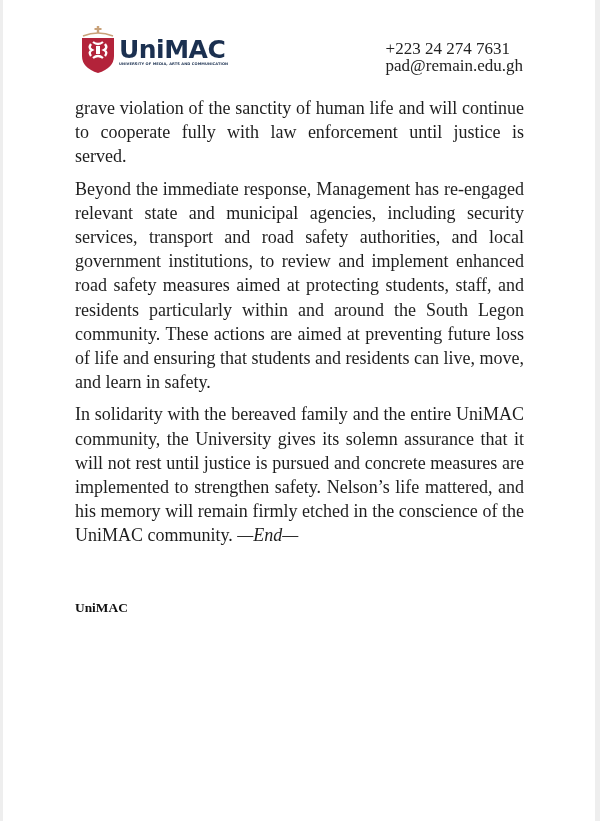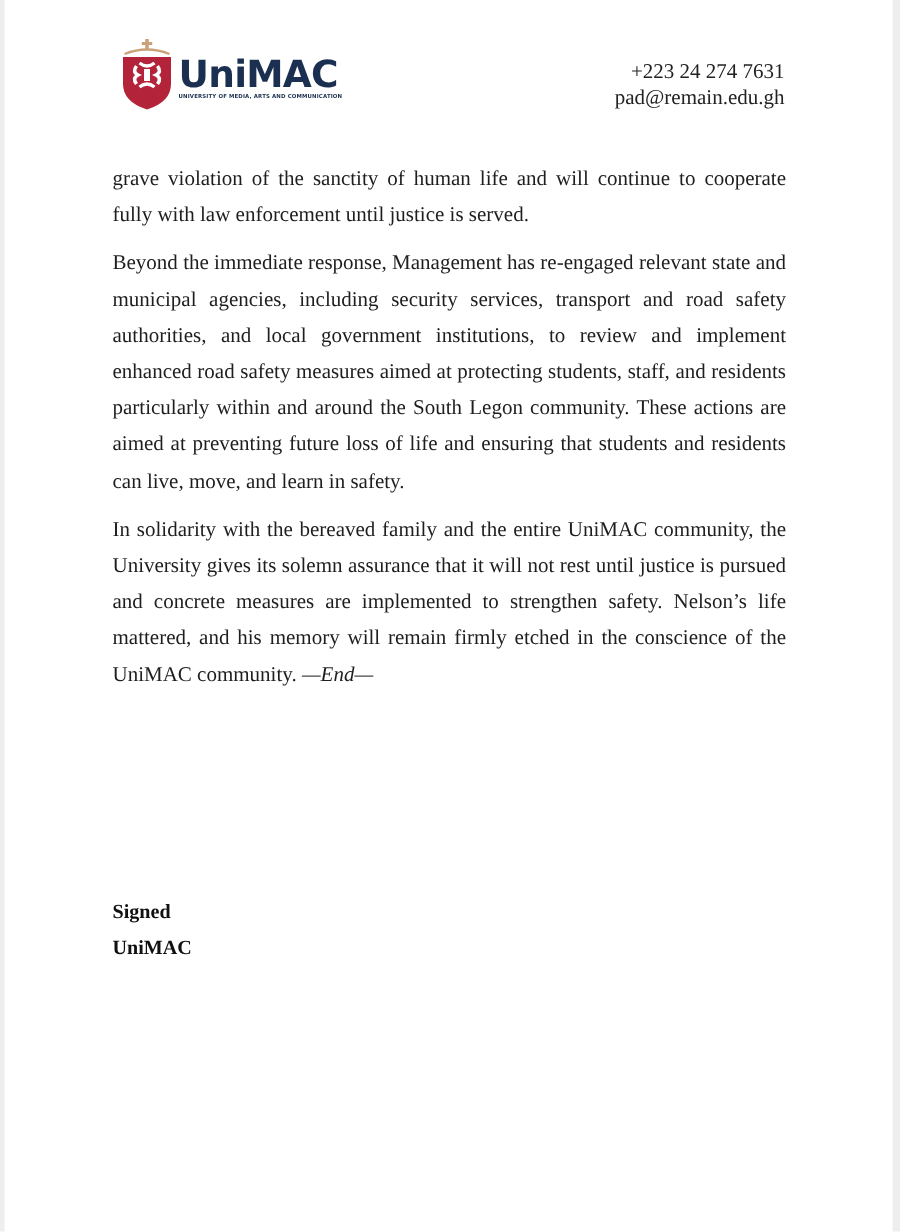--- a/index.html
+++ b/index.html
@@ -14,26 +14,26 @@
   .logo-text { margin-left: 3px; margin-top: 2px; }
   .brand {
     font-family: "DejaVu Sans", sans-serif; font-weight: bold; font-size: 25px;
     color: #1b3050; letter-spacing: -0.5px; line-height: 26px;
   }
   .tagline {
     font-family: "DejaVu Sans", sans-serif; font-size: 3.6px; font-weight: bold;
     color: #1b3050; letter-spacing: 0.1px; white-space: nowrap; margin-top: -1px;
   }
   .contact {
-    position: absolute; right: 77px; top: 40px; text-align: right;
-    font-size: 14px; line-height: 17px; color: #222;
+    position: absolute; right: 77px; top: 40px; 
+    font-size: 17px; line-height: 17px; color: #222;
   }
   .body-text {
-    position: absolute; left: 75px; width: 449px; font-size: 14px; line-height: 24.2px;
-    text-align: justify; color: #1e1e1e; margin-top: 12px;
+    position: absolute; left: 75px; width: 449px; font-size: 18px; line-height: 24.2px;
+    text-align: justify; color: #1e1e1e;
   }
   .body-text p { margin: 0 0 8px 0; }
   .p1 { top: 96px; }
   .end { font-style: italic; }
   .sign { position: absolute; left: 75px; top: 596px; font-size: 13.4px; line-height: 23.5px; font-weight: bold; color: #111; }
 </style>
 </head>
 <body>
 
 <div class="edge-l"></div>
@@ -60,15 +60,14 @@
   <div>pad@remain.edu.gh</div>
 </div>
 
 <div class="body-text p1">
   <p>grave violation of the sanctity of human life and will continue to cooperate fully with law enforcement until justice is served.</p>
   <p>Beyond the immediate response, Management has re-engaged relevant state and municipal agencies, including security services, transport and road safety authorities, and local government institutions, to review and implement enhanced road safety measures aimed at protecting students, staff, and residents particularly within and around the South Legon community. These actions are aimed at preventing future loss of life and ensuring that students and residents can live, move, and learn in safety.</p>
   <p><span>In solidarity with the bereaved family and the entire UniMAC community, the University gives its solemn assurance that it will not rest until justice is pursued and concrete measures are implemented to strengthen safety. Nelson’s life mattered, and his memory will remain firmly etched in the conscience of the UniMAC community.</span> <span class="end">—End—</span></p>
 </div>
 
 <div class="sign">
-  <div>Signed</div>
   <div>UniMAC</div>
 </div>
 
 </body></html>

